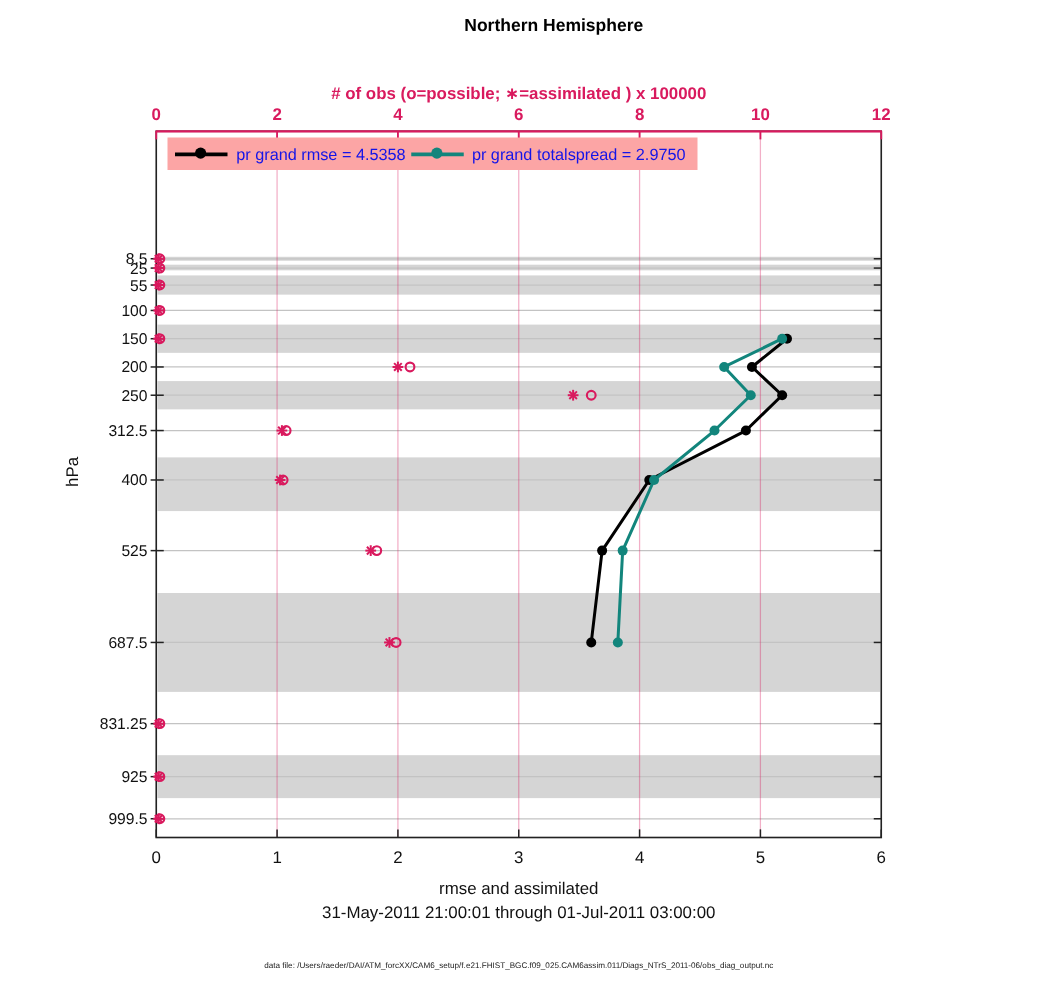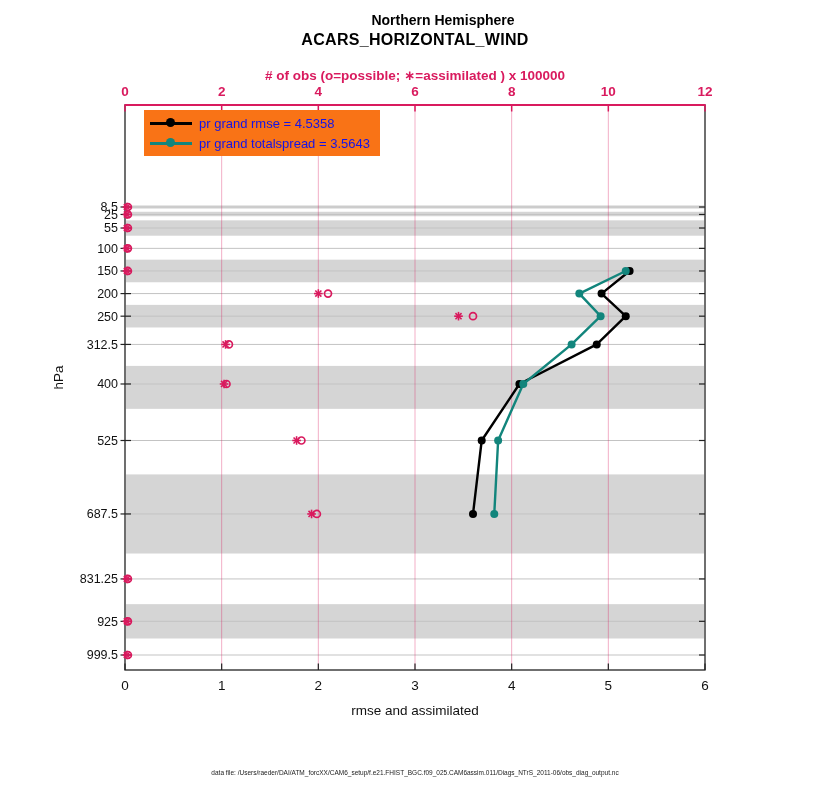--- a/index.html
+++ b/index.html
@@ -19,39 +19,38 @@
   .obs-label{top:57px;font-size:13.5px;font-weight:bold;color:var(--crimson);margin-top:10px;}
   .xlabel{top:703px;font-size:13.5px;color:#111;}
   .date-range{top:722px;font-size:13.5px;color:#111;}
   .data-file{top:769px;font-size:6.5px;color:#222;}
   .ylabel{
     position:absolute;left:28px;top:370px;width:60px;text-align:center;
     font-size:13.5px;color:#111;transform:rotate(-90deg);transform-origin:center;
   }
   svg.chart{position:absolute;left:0;top:0;}
   .legend{
-    position:absolute;left:144px;top:110px;background:#f97316;
-    padding:5px 10px 5px 6px;display:flex;flex-direction:column;gap:4px;z-index:5;
+    position:absolute;left:134px;top:110px;background:#fca5a5;
+    padding:5px 10px 5px 6px;display:flex;flex-direction:row;gap:4px;z-index:5;
   }
   .legend-row{display:flex;align-items:center;height:16px;}
   .lline{position:relative;display:inline-block;width:42px;height:3px;margin-right:7px;flex:0 0 auto;}
   .lline .ldot{position:absolute;left:16px;top:-3.5px;width:9px;height:9px;border-radius:50%;}
   .lline.rmse{background:#000;}
   .lline.rmse .ldot{background:#000;}
   .lline.spread{background:var(--teal);}
   .lline.spread .ldot{background:var(--teal);}
   .legend-text{font-size:13px;color:var(--legendblue);white-space:nowrap;}
 </style>
 </head>
 <body>
 
 <div class="figure">
 
   <div class="ctr title1">Northern Hemisphere</div>
-  <div class="ctr title2">ACARS_HORIZONTAL_WIND</div>
   <div class="ctr obs-label"># of obs (o=possible; ∗=assimilated ) x 100000</div>
 
   <svg class="chart" id="chart-svg" width="830" height="800">
       <g>
         <rect x="126" y="205.42034999999998" width="578" height="3.1644900000000007" fill="#d5d5d5"></rect>
         <rect x="126" y="211.74933" width="578" height="4.520700000000005" fill="#d5d5d5"></rect>
         <rect x="126" y="220.33866" width="578" height="15.370380000000011" fill="#d5d5d5"></rect>
         <rect x="126" y="259.66875" width="578" height="22.603499999999997" fill="#d5d5d5"></rect>
         <rect x="126" y="304.87575" width="578" height="22.603499999999997" fill="#d5d5d5"></rect>
         <rect x="126" y="365.90520000000004" width="578" height="42.94664999999998" fill="#d5d5d5"></rect>
@@ -251,21 +250,22 @@
     <div class="legend-row">
       <span class="lline rmse">
           <span class="ldot"></span>
         </span>
       <span class="legend-text">pr grand rmse = 4.5358</span>
     </div>
     <div class="legend-row">
       <span class="lline spread">
           <span class="ldot"></span>
         </span>
-      <span class="legend-text">pr grand totalspread = 3.5643</span>
+      <span class="legend-text">pr grand totalspread = 2.9750</span>
     </div>
   </div>
 
   <div class="ylabel">hPa</div>
   <div class="ctr xlabel">rmse and assimilated</div>
+  <div class="ctr date-range">31-May-2011 21:00:01 through 01-Jul-2011 03:00:00</div>
   <div class="ctr data-file">data file: /Users/raeder/DAI/ATM_forcXX/CAM6_setup/f.e21.FHIST_BGC.f09_025.CAM6assim.011/Diags_NTrS_2011-06/obs_diag_output.nc</div>
 
 </div>
 
 </body></html>

